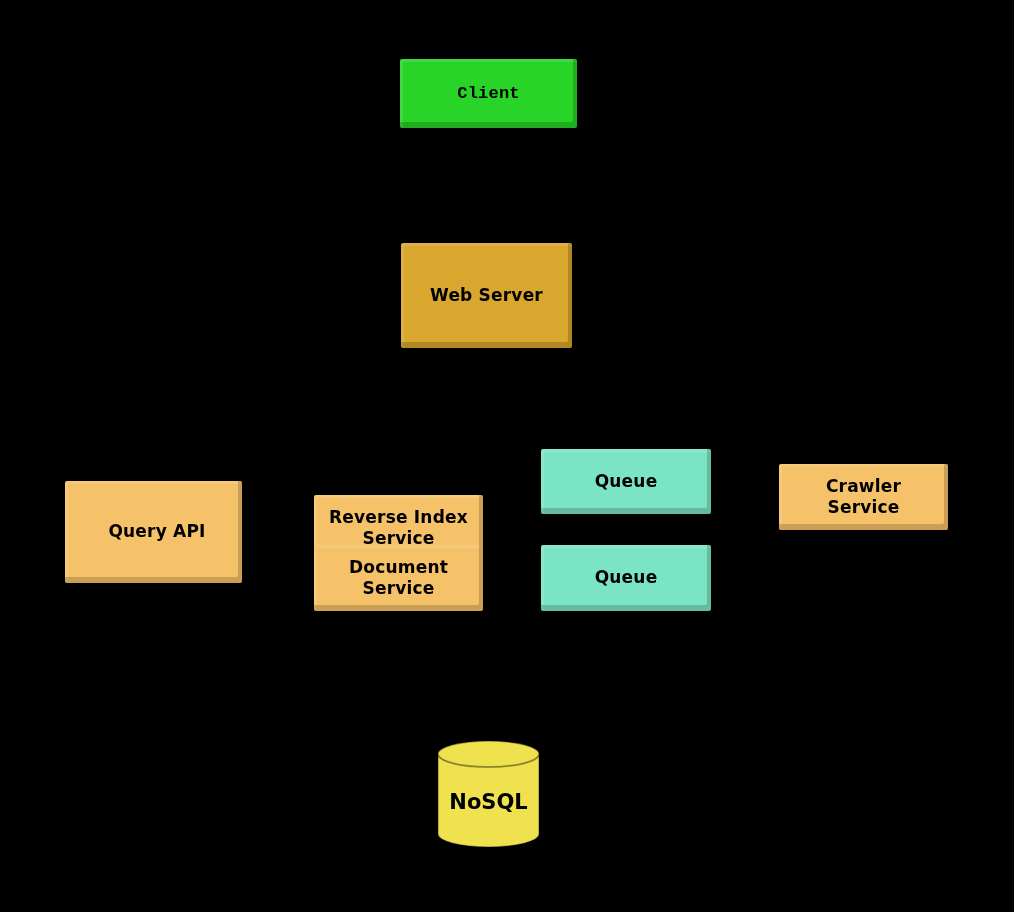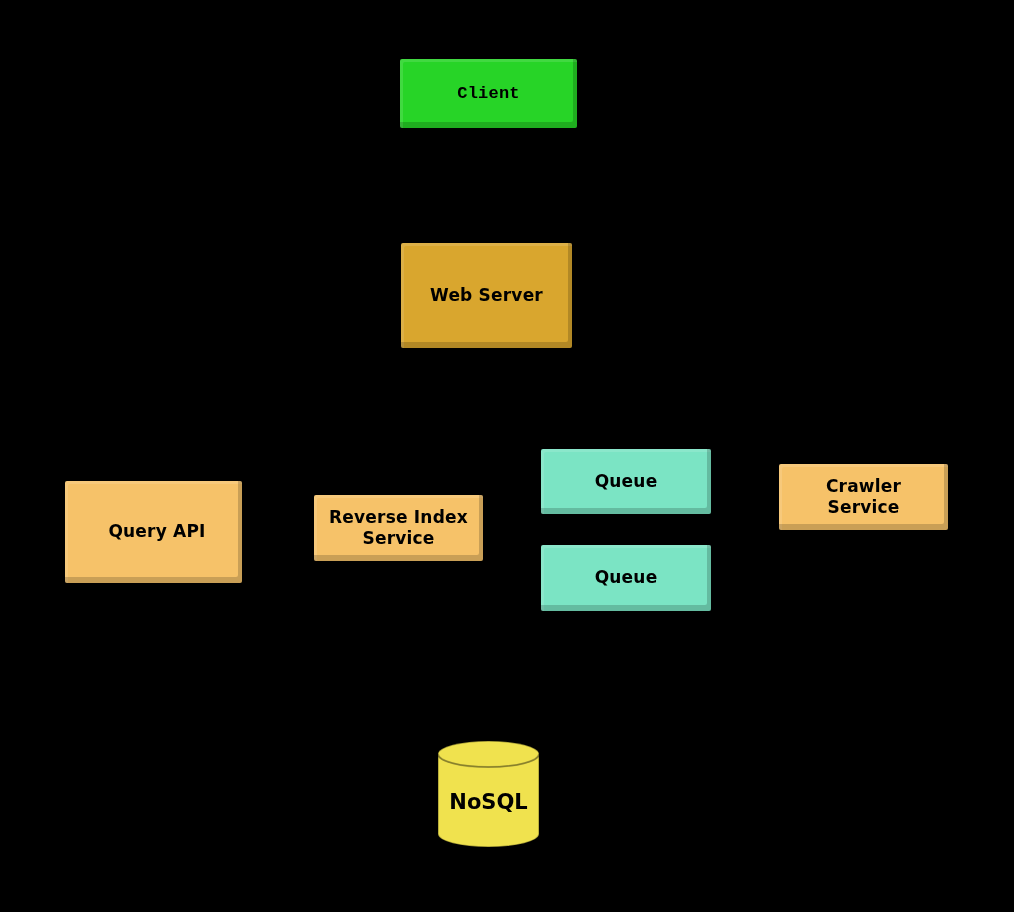--- a/index.html
+++ b/index.html
@@ -86,20 +86,23 @@
   </div>
 
   <div class="node n-query-api" data-bind-style="backgroundColor:diagram.nodes.query_api.color" style="background-color: rgb(246, 194, 105); padding-left: 7px;">
     <span class="label" data-bind="diagram.nodes.query_api.label">Query API</span>
   </div>
 
   <div class="node n-crawler-service" data-bind-style="backgroundColor:diagram.nodes.crawler_service.color" style="background-color: rgb(246, 194, 105);">
     <span class="label" data-bind="diagram.nodes.crawler_service.label">Crawler Service</span>
   </div>
 
+  <div class="node n-document-service" data-bind-style="backgroundColor:diagram.nodes.document_service.color" style="background-color: rgb(246, 194, 105);">
+    <span class="label" data-bind="diagram.nodes.document_service.label">Document Service</span>
+  </div>
 
   <div class="node n-queue-bottom" data-bind-style="backgroundColor:diagram.nodes.queue_bottom.color" style="background-color: rgb(123, 228, 196);">
     <span class="label" data-bind="diagram.nodes.queue_bottom.label">Queue</span>
   </div>
 
   <div class="n-nosql" data-bind-style="color:diagram.nodes.nosql.color" style="color: rgb(240, 226, 78);">
     <svg viewBox="0 0 103 108" aria-hidden="true">
       <path d="M 1 14 L 1 94 A 50.5 13 0 0 0 102 94 L 102 14" fill="currentColor" stroke="rgba(0,0,0,0.30)" stroke-width="1.5"></path>
       <ellipse cx="51.5" cy="14" rx="50.5" ry="13" fill="currentColor" stroke="rgba(0,0,0,0.30)" stroke-width="1.5"></ellipse>
       <path d="M 1 14 A 50.5 13 0 0 0 102 14" fill="none" stroke="rgba(0,0,0,0.18)" stroke-width="2"></path>

